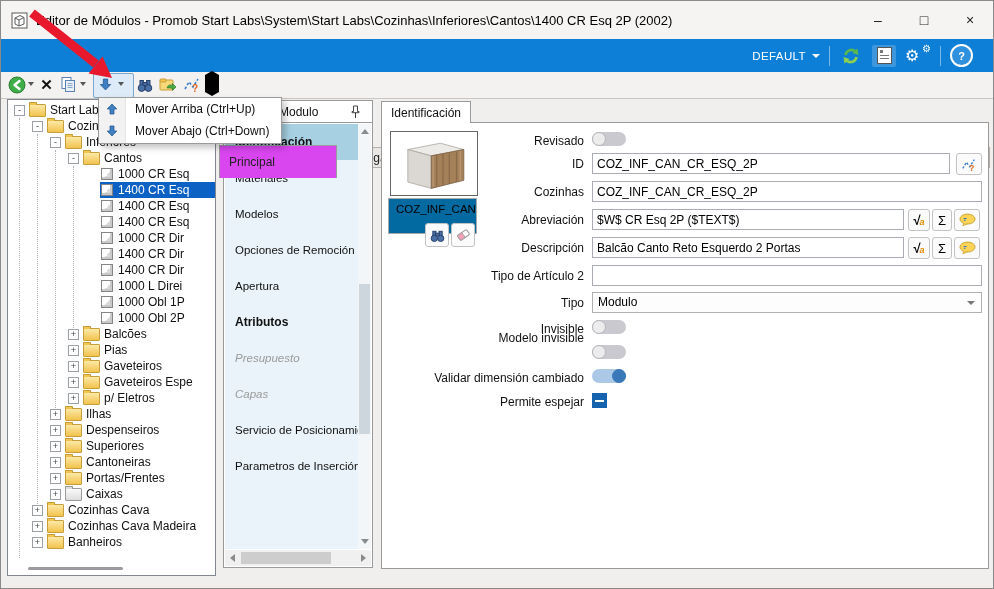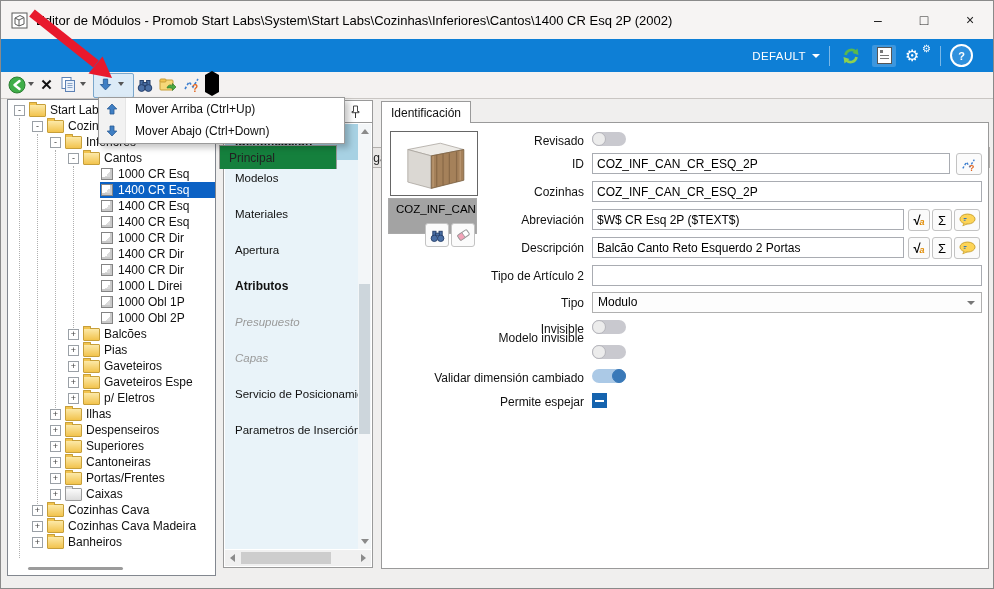--- a/index.html
+++ b/index.html
@@ -33,21 +33,21 @@
   
   .toolbar{position:absolute;left:0;top:71px;width:100%;height:26px;background:#f4f2f1;border-bottom:1px solid #c9c6c3}
   .tbtn{position:absolute;top:2px;width:21px;height:21px;display:flex;align-items:center;justify-content:center}
   .tcaret{position:absolute;top:10px;width:0;height:0;border-left:3.5px solid transparent;border-right:3.5px solid transparent;border-top:4px solid #555}
   .movegrp{position:absolute;left:92px;top:1px;width:39px;height:23px;background:#dcebf7;border:1px solid #7aa7cc;border-radius:2px}
   .xglyph{font-size:15px;color:#111;font-weight:bold}
   .tabscroll{position:absolute;left:204px;top:3px;width:12px;height:19px}
   .tri-l{width:0;height:0;border-top:4.5px solid transparent;border-bottom:4.5px solid transparent;border-right:7px solid #000;margin-bottom:2px}
   .tri-r{width:0;height:0;border-top:4.5px solid transparent;border-bottom:4.5px solid transparent;border-left:7px solid #000}
   .tab{position:absolute;top:75px;height:21px;background:#e9e7e5;border:1px solid #b3b0ad;font-size:12px;color:#222;display:flex;align-items:center;padding-left:9px;box-sizing:border-box}
-  .tab.active{top:73px;height:24px;background:#15803d;border-color:#9a9a9a;border-bottom:none;z-index:3}
+  .tab.active{top:73px;height:33px;background:#d946ef;border-color:#9a9a9a;border-bottom:none;z-index:3}
 
   
   .treepanel{position:absolute;left:6px;top:98px;width:209px;height:477px;background:#fff;border:1px solid #82878f;box-sizing:border-box;overflow:hidden}
   .treebody{position:absolute;left:0;top:2px;right:0}
   .guide{position:absolute;width:0;border-left:1px dotted #b0b0b0;z-index:1}
   .trow{display:flex;align-items:center;height:16px;padding-left:6px;white-space:nowrap;overflow:hidden;font-size:12px;color:#111;position:relative;z-index:2}
   .lv1{padding-left:24px}.lv2{padding-left:42px}.lv3{padding-left:60px}.lv4{padding-left:78px}
   .trow.selected{background:linear-gradient(to right,transparent 92px,#0b61c4 92px)}
   .trow.selected .tlabel{color:#fff}
   .exp{width:11px;height:11px;flex:none;border:1px solid #9aa0a6;background:#fff;color:#444;font-size:9px;line-height:9px;text-align:center;margin-right:4px;box-sizing:border-box}
@@ -76,39 +76,39 @@
   .hsb{position:absolute;left:1px;right:1px;bottom:1px;height:16px;background:#f0f0f0}
   .hsb .harr{position:absolute;top:4px;width:0;height:0;border-top:4px solid transparent;border-bottom:4px solid transparent}
   .harr.left{left:5px;border-right:5px solid #8a8a8a}
   .harr.right{right:5px;border-left:5px solid #8a8a8a}
   .hsb .hthumb2{position:absolute;left:16px;top:2px;width:90px;height:12px;background:#cdcdcd}
 
   
   .dtab{position:absolute;left:380px;top:100px;width:90px;height:22px;background:#fff;border:1px solid #9a9a9a;border-bottom:none;z-index:2;font-size:12px;color:#111;display:flex;align-items:center;padding-left:9px;box-sizing:border-box}
   .dbox{position:absolute;left:380px;top:121px;width:608px;height:447px;background:#fff;border:1px solid #9a9a9a;box-sizing:border-box}
   .thumbbox{position:absolute;left:8px;top:8px;width:86px;height:63px;border:1px solid #666;background:#fff;display:flex;align-items:center;justify-content:center}
-  .namebox{position:absolute;left:6px;top:75px;width:89px;height:36px;border:1px solid #a9a9a9;background:#a3a3a3;font-size:11.5px;color:#000;line-height:20px;padding-left:7px;box-sizing:border-box;white-space:nowrap;overflow:hidden}
+  .namebox{position:absolute;left:6px;top:75px;width:89px;height:36px;border:1px solid #a9a9a9;background:#0369a1;font-size:11.5px;color:#000;line-height:20px;padding-left:7px;box-sizing:border-box;white-space:nowrap;overflow:hidden}
   .sbtn{position:absolute;width:24px;height:24px;border:1px solid #c3c3c3;border-radius:3px;background:#fbfbfb;display:flex;align-items:center;justify-content:center;box-sizing:border-box}
   .flabel{position:absolute;left:0;width:202px;text-align:right;font-size:12px;color:#111;white-space:nowrap}
   .inp{position:absolute;height:21px;border:1px solid #a9acb2;background:#fff;font-family:"Liberation Sans",sans-serif;font-size:12px;padding:0 4px;box-sizing:border-box;color:#000}
   .fbtn{position:absolute;height:22px;border:1px solid #c3c3c3;border-radius:3px;background:#fbfbfb;display:flex;align-items:center;justify-content:center;box-sizing:border-box;font-size:12px}
   .sqrt-g{font-size:13px;color:#000;font-weight:bold}
   .sqrt-a{font-size:9px;color:#e08a00;font-style:italic;font-weight:bold;margin-left:-1px;margin-top:4px}
   .sigma-g{font-size:13px;color:#000}
   .selectbox{position:absolute;height:21px;border:1px solid #b0b0b0;background:#fdfdfd;font-size:12px;color:#000;line-height:19px;padding-left:5px;box-sizing:border-box}
   .selcaret{position:absolute;right:6px;top:8px;width:0;height:0;border-left:4px solid transparent;border-right:4px solid transparent;border-top:4px solid #777}
   .tgl{width:34px;height:14px;border-radius:8px;background:#c9c9cf;position:relative;display:inline-block}
   .tgl::after{content:"";position:absolute;width:14px;height:14px;border-radius:50%;top:0;left:0;background:#ececec;border:1px solid #b5b5bb;box-sizing:border-box}
   .tgl.on{background:#abc9e6}
   .tgl.on::after{left:auto;right:0;background:#3a79b8;border-color:#3a79b8}
   .cbx{position:absolute;width:15px;height:15px;background:#1563ae}
   .cbx::after{content:"";position:absolute;left:3px;top:7px;width:9px;height:2px;background:#fff}
 
   
-  .menu{position:absolute;left:97px;top:96px;width:247px;height:47px;background:#fff;border:1px solid #9b9b9b;box-shadow:4px 4px 6px rgba(0,0,0,.22);z-index:40;box-sizing:border-box}
+  .menu{position:absolute;left:97px;top:96px;width:184px;height:47px;background:#fff;border:1px solid #9b9b9b;box-shadow:4px 4px 6px rgba(0,0,0,.22);z-index:40;box-sizing:border-box}
   .menu::before{content:"";position:absolute;left:0;top:0;bottom:0;width:26px;background:#f2f2f2;border-right:1px solid #e6e6e6}
   .mitem{height:22px;display:flex;align-items:center;font-size:12px;color:#111;position:relative;padding-left:36px;white-space:nowrap}
   .micon{position:absolute;left:7px;top:5px}
 
   .overlay-svg{position:absolute;left:0;top:0;width:994px;height:589px;pointer-events:none;z-index:60}
 </style>
 </head>
 <body>
 
 <div class="window">
@@ -379,24 +379,27 @@
       <svg class="pin" viewBox="0 0 13 14">
           <path d="M4.5 1 h4 v5.5 h1.5 v1.2 H3 v-1.2 h1.5 z" fill="#fff" stroke="#333" stroke-width="0.9"></path>
           <line x1="6.5" y1="7.7" x2="6.5" y2="13" stroke="#333" stroke-width="1"></line>
         </svg>
     </div>
     <div class="seclist">
       <div class="sitem bold selected">
           <span>Identificación</span>
         </div>
       <div class="sitem">
+          <span>Materiales</span>
+        </div>
+      <div class="sitem">
           <span>Modelos</span>
         </div>
       <div class="sitem">
-          <span>Materiales</span>
+          <span>Opciones de Remoción</span>
         </div>
       <div class="sitem">
           <span>Apertura</span>
         </div>
       <div class="sitem bold">
           <span>Atributos</span>
         </div>
       <div class="sitem dim">
           <span>Presupuesto</span>
         </div>

